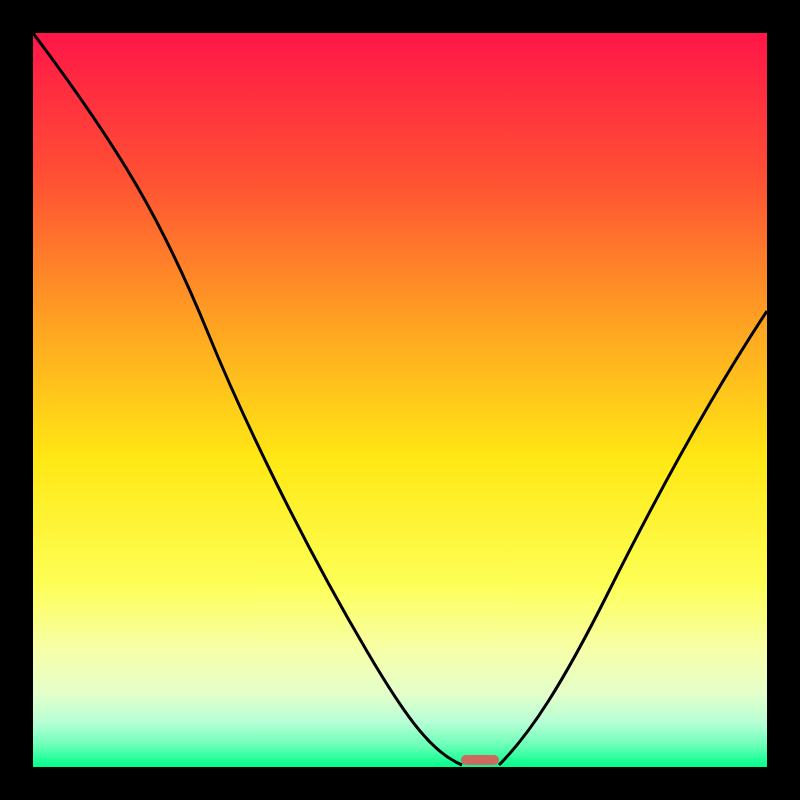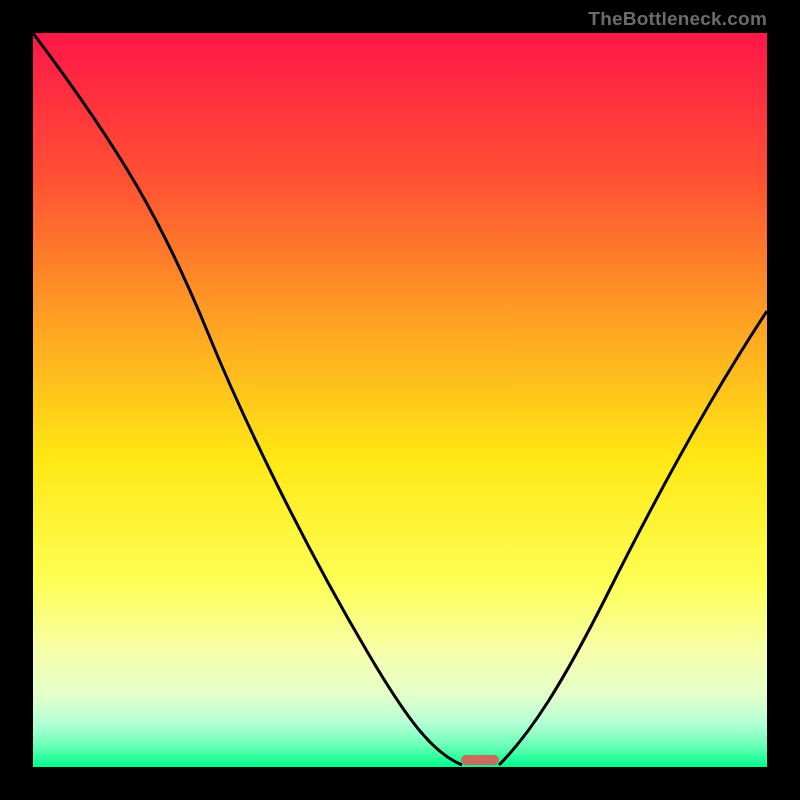--- a/index.html
+++ b/index.html
@@ -56,21 +56,20 @@
     width: 38px;
     height: 10px;
     background: #cc6a5f;
     border-radius: 5px;
   }
 </style>
 </head>
 <body>
 
 <div class="chart-container">
-  <div class="watermark">TheBottleneck.com</div>
   <div class="plot-area">
     <svg class="curves" viewBox="0 0 734 734" preserveAspectRatio="none">
       <path d="M 0 0
                C 90 120, 130 190, 175 300
                C 210 386, 270 510, 335 620
                C 375 688, 400 720, 429 732" stroke="#000" stroke-width="3" fill="none"></path>
       <path d="M 466 732
                C 498 700, 530 650, 575 560
                C 625 460, 680 360, 734 278" stroke="#000" stroke-width="3" fill="none"></path>
     </svg>

